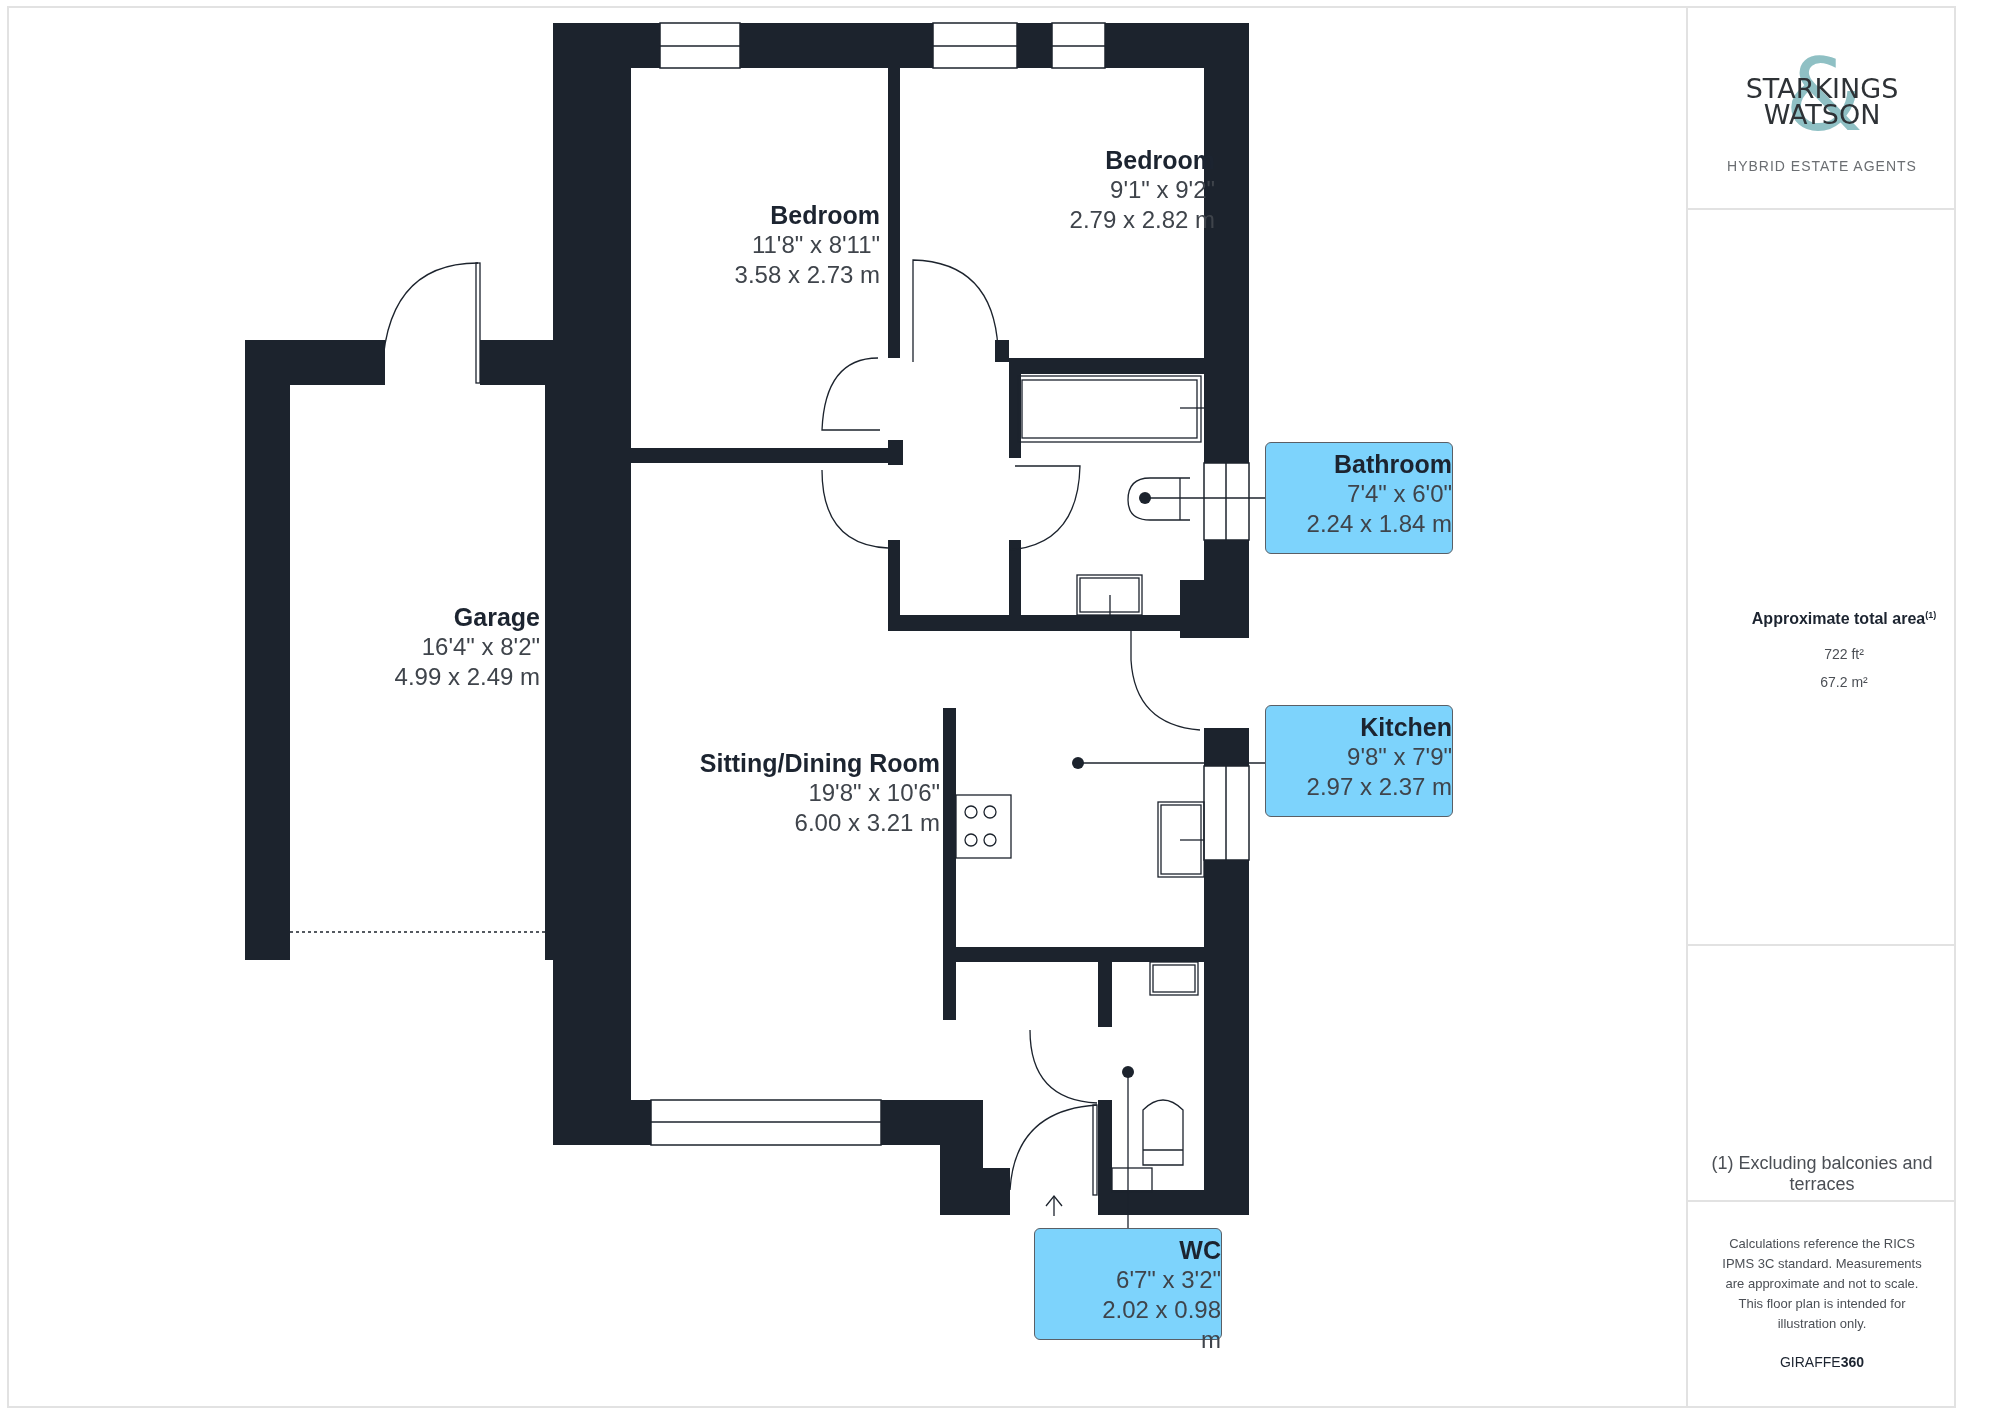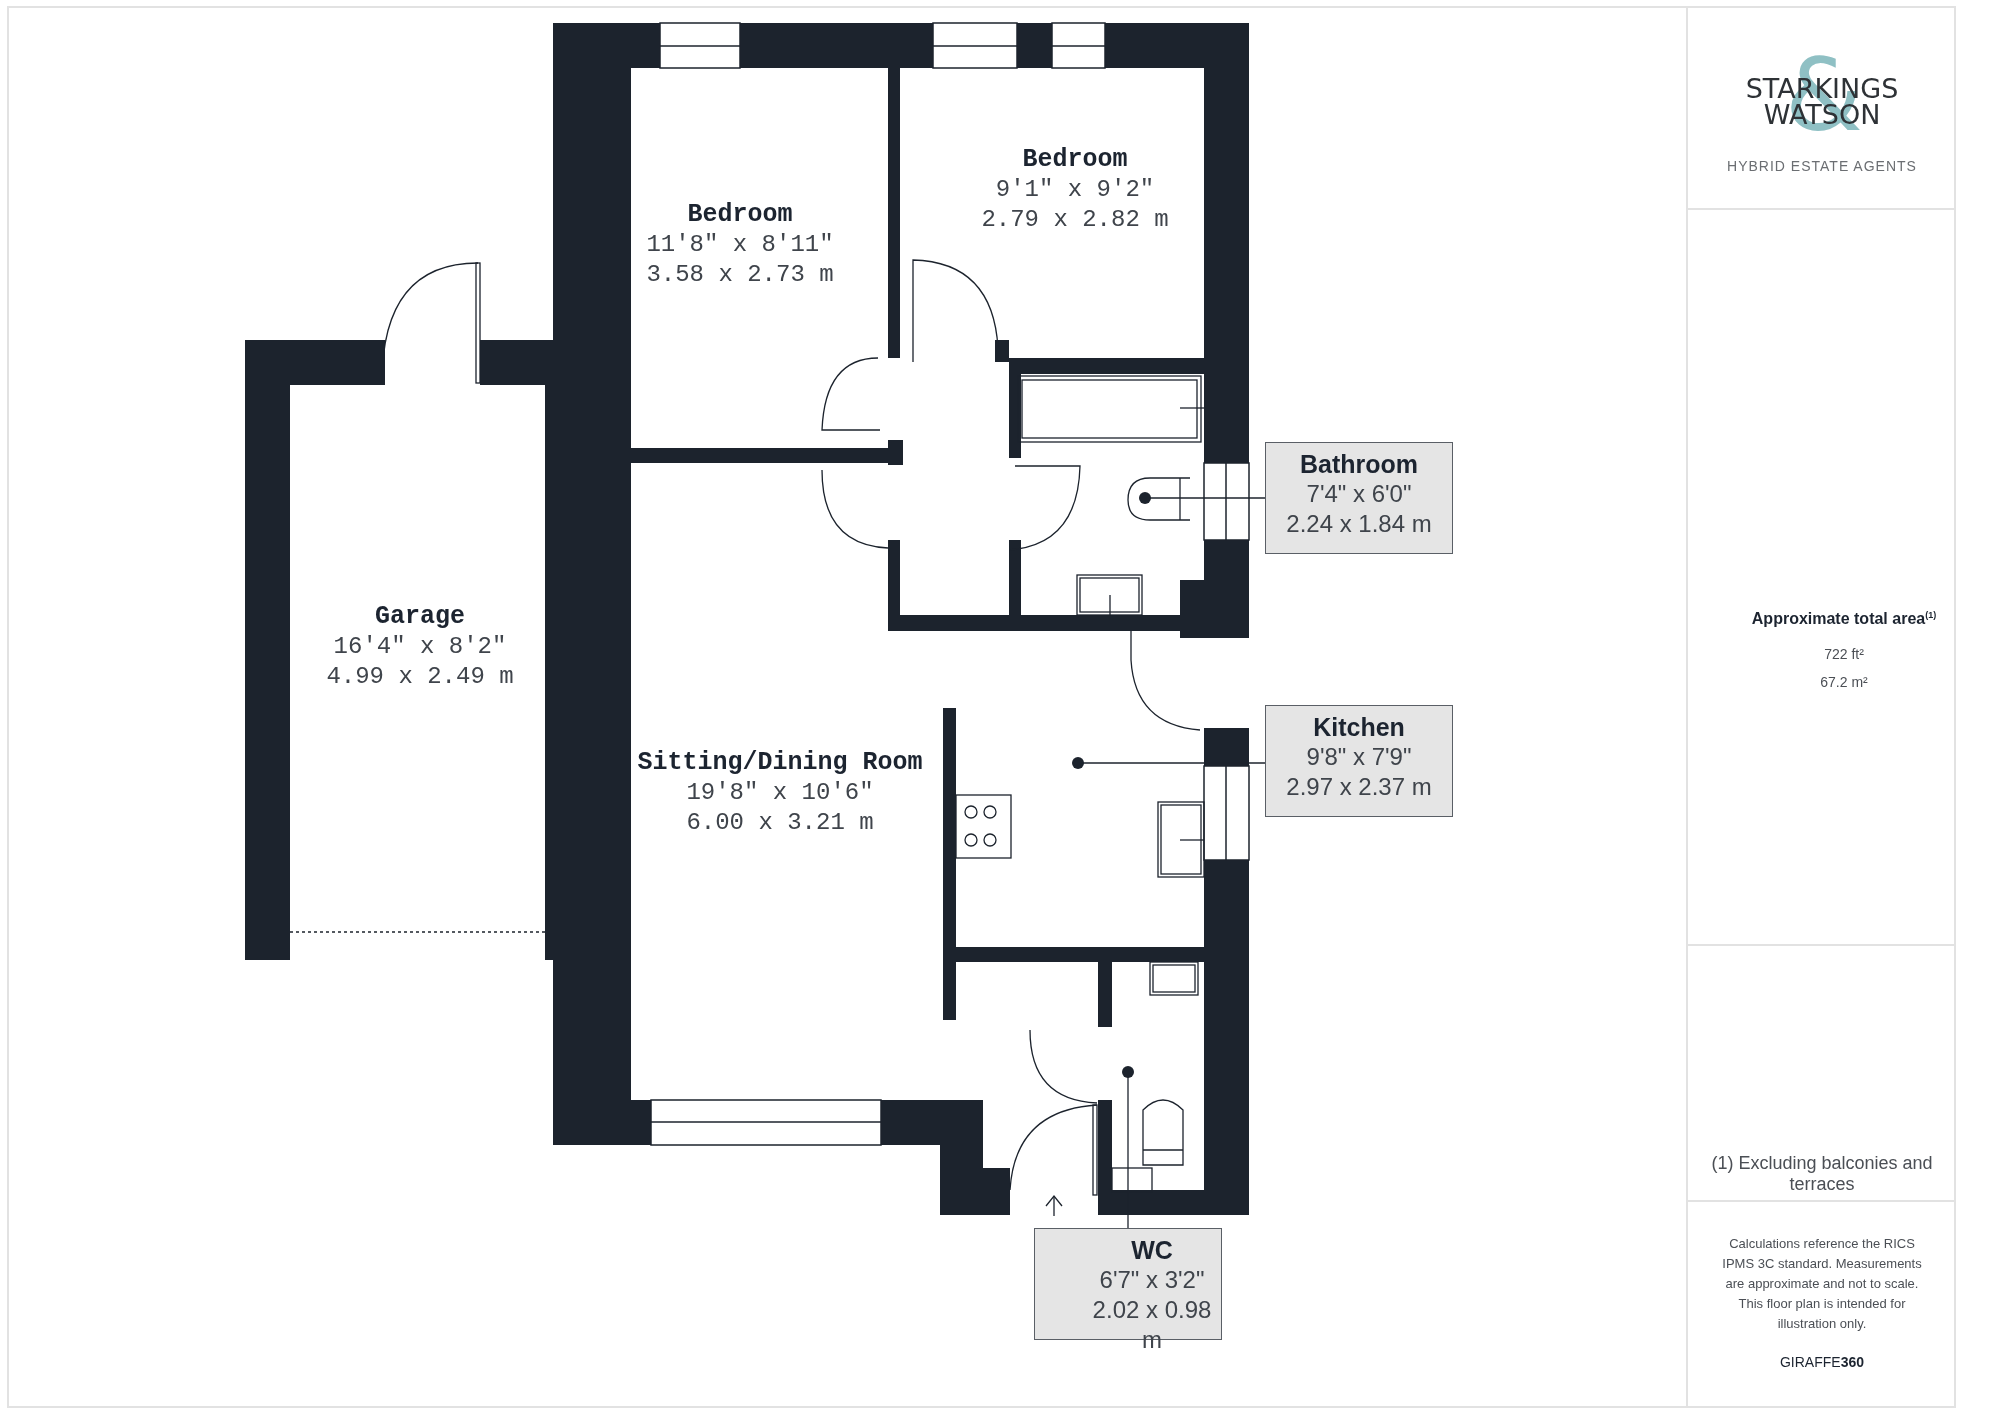--- a/index.html
+++ b/index.html
@@ -15,24 +15,24 @@
   .area { top: 200px; height: 740px; padding-left: 22px; }
   .area-title { position: absolute; top: 404px; width: 268px; font-weight: bold; font-size: 16px; color: #1c2430; }
   .area-title sup { font-size: 9px; }
   .area-val { position: absolute; width: 268px; font-size: 14px; color: #4b4f55; }
   .foot { top: 1120px; height: 76px; }
   .foot-text { position: absolute; top: 27px; width: 268px; font-size: 18px; color: #4b4f55; }
   .calc { top: 1196px; height: 206px; border-bottom: none; }
   .calc-text { position: absolute; top: 32px; left: 28px; width: 212px; font-size: 13px; line-height: 20px; color: #4b4f55; }
   .brand { position: absolute; top: 152px; width: 268px; font-size: 14px; color: #1c2430; }
   .brand b { font-weight: bold; }
-  .label { position: absolute; text-align: center; color: #1c2430; font-family: Liberation Mono, monospace; }
+  .label { position: absolute; text-align: right; color: #1c2430; }
   .label .name { font-weight: bold; font-size: 25px; line-height: 30px; }
   .label .dim { font-size: 24px; line-height: 30px; color: #3f444b; }
-  .callout { position: absolute; background: #e5e5e5; border: 1.5px solid #5a5f66; border-radius: 0; box-sizing: border-box; text-align: center; color: #1c2430; }
+  .callout { position: absolute; background: #7dd3fc; border: 1.5px solid #5a5f66; border-radius: 6px; box-sizing: border-box; text-align: right; color: #1c2430; }
   .callout .name { font-weight: bold; font-size: 25px; line-height: 30px; margin-top: 6px; }
   .callout .dim { font-size: 24px; line-height: 30px; color: #3f444b; }
 </style>
 </head>
 <body>
 
 <div class="frame"></div>
 
 <svg class="plan" viewBox="0 0 2000 1415" xmlns="http://www.w3.org/2000/svg">
   <g fill="#1c232d">

